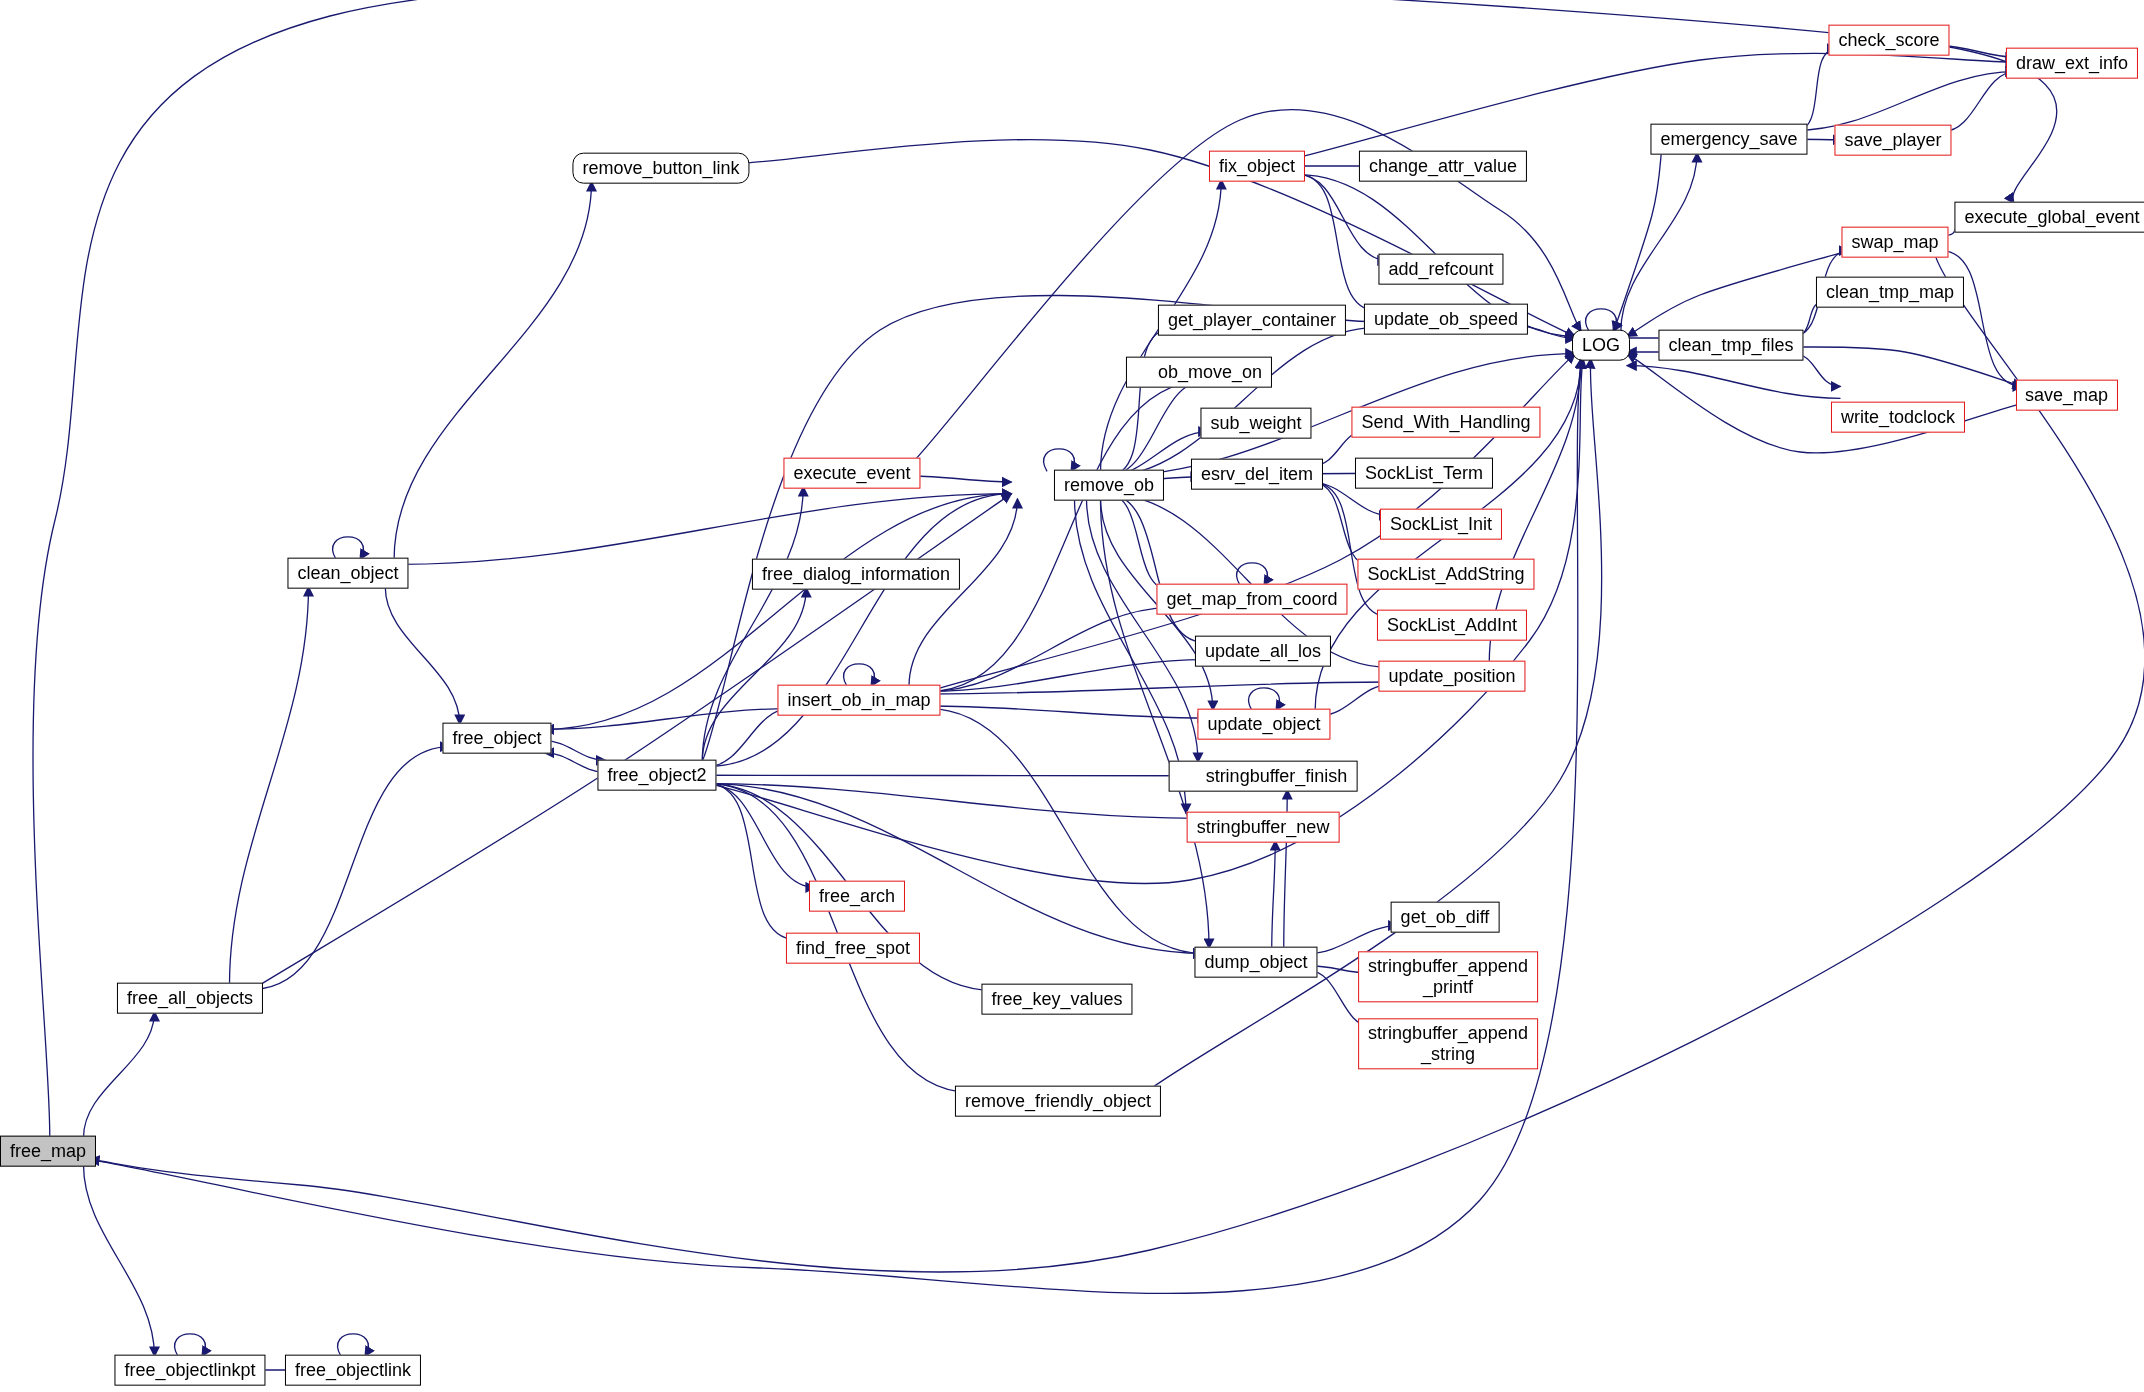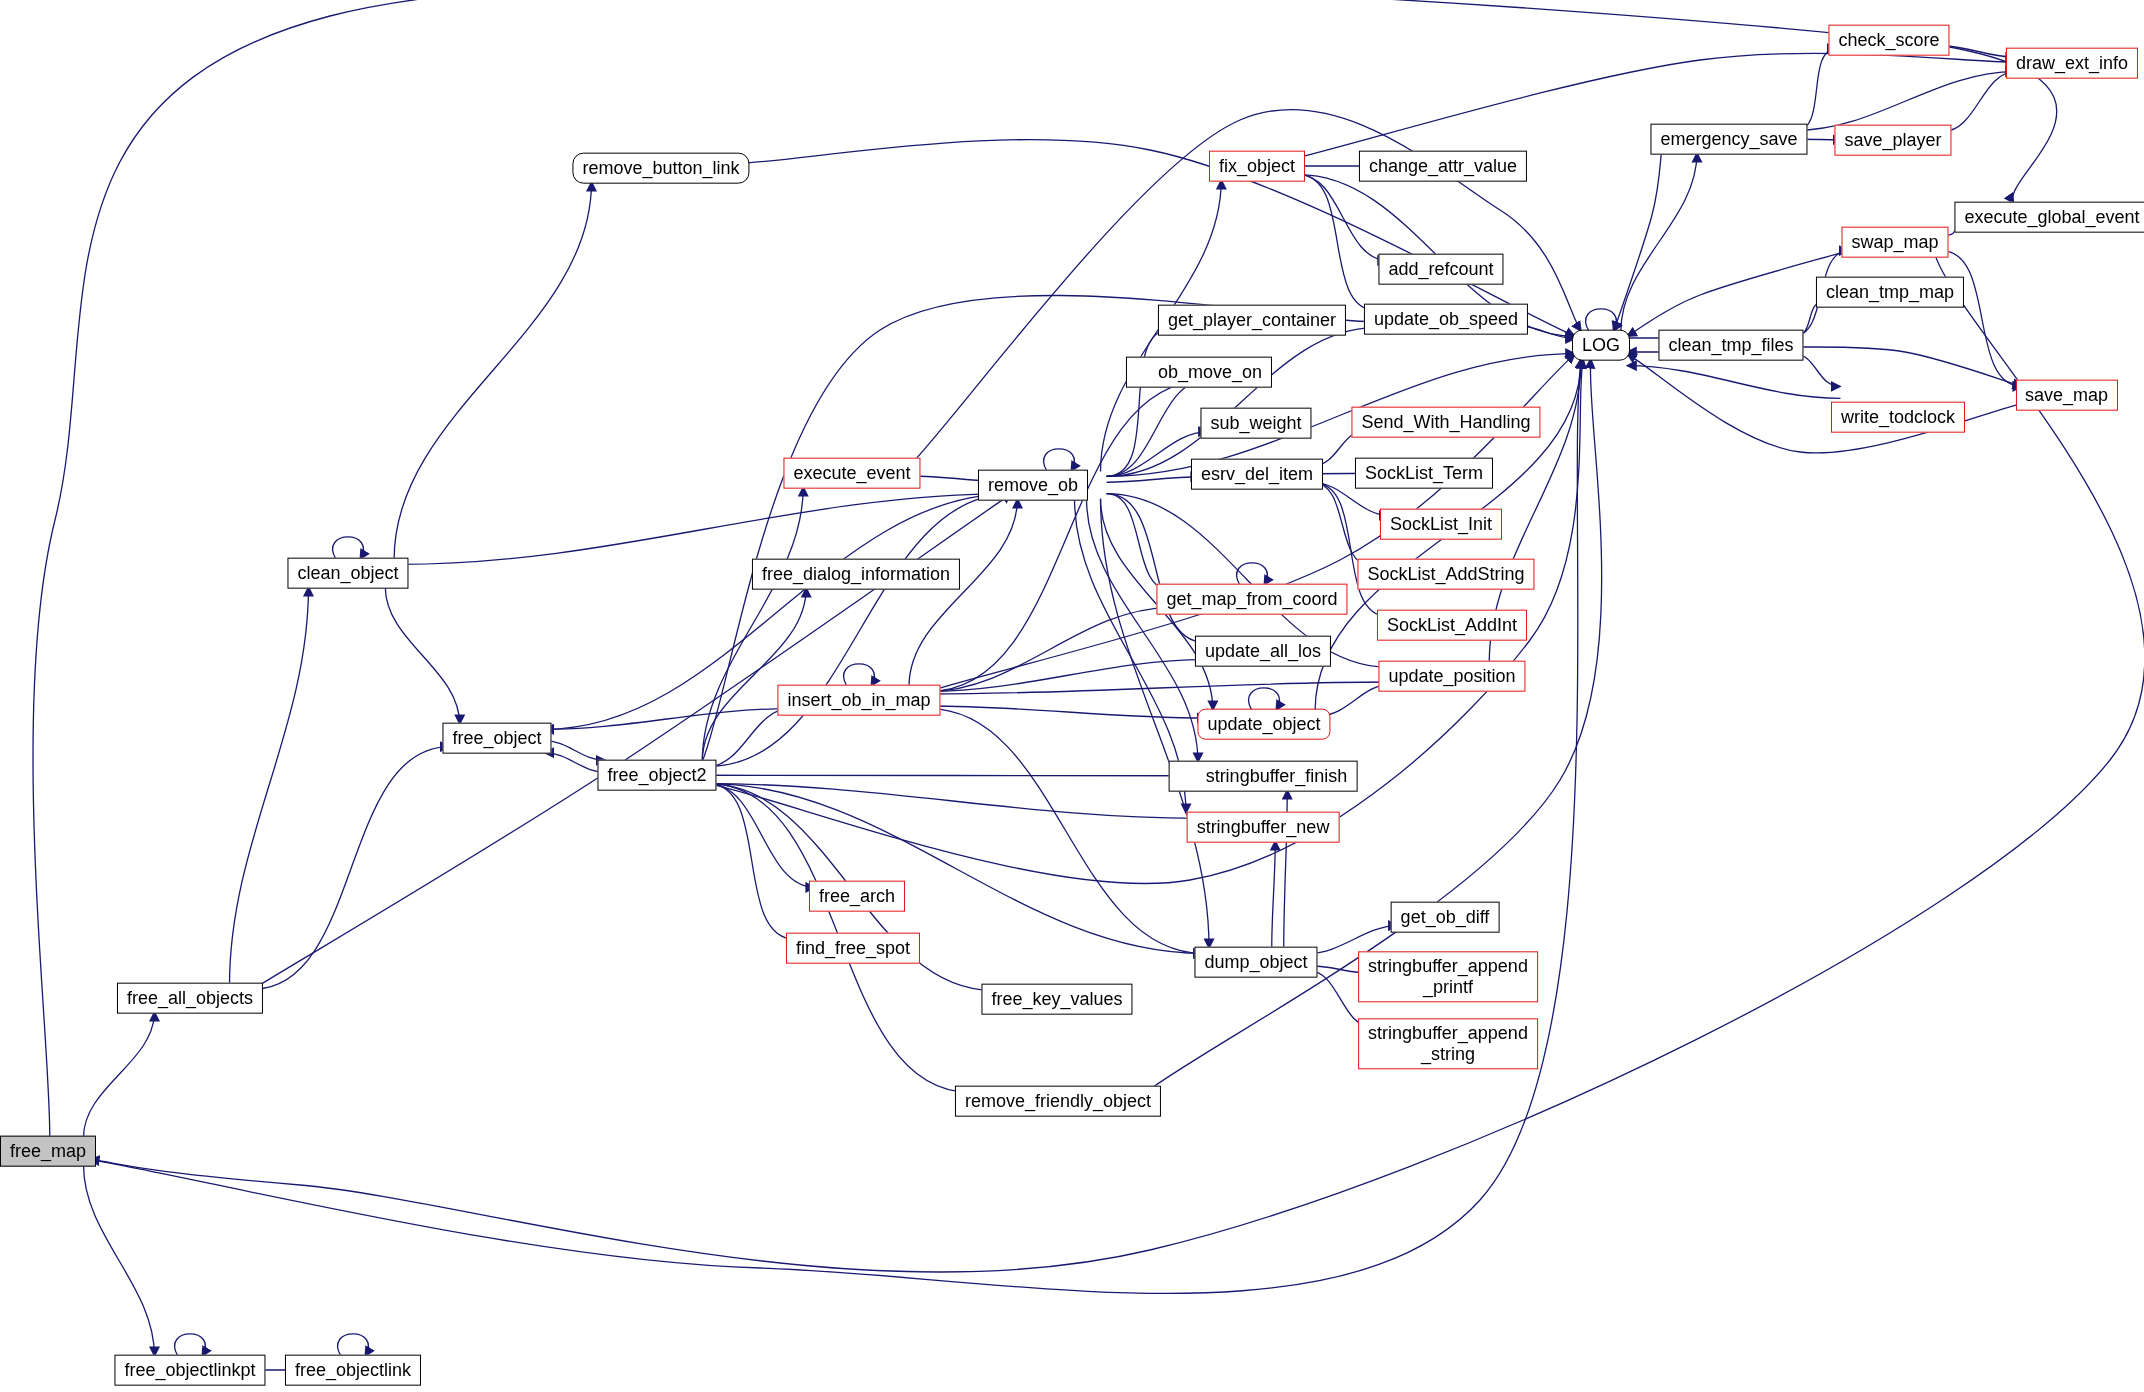--- a/index.html
+++ b/index.html
@@ -149,38 +149,38 @@
     <div class="node" style="left: 661px; top: 168px; border-radius: 11px;">remove_button_link</div>
     <div class="node" style="left: 497px; top: 738px;">free_object</div>
     <div class="node" style="left: 657px; top: 775px;">free_object2</div>
     <div class="node red" style="left: 852px; top: 473px;">execute_event</div>
     <div class="node" style="left: 856px; top: 574px;">free_dialog_information</div>
     <div class="node red" style="left: 859px; top: 700px;">insert_ob_in_map</div>
     <div class="node red" style="left: 857px; top: 896px;">free_arch</div>
     <div class="node red" style="left: 853px; top: 948px;">find_free_spot</div>
     <div class="node" style="left: 1057px; top: 999px;">free_key_values</div>
     <div class="node" style="left: 1058px; top: 1101px;">remove_friendly_object</div>
-    <div class="node" style="left: 1033px; top: 485px;">remove_ob</div>
+    <div class="node" style="left: 1109px; top: 485px;">remove_ob</div>
     <div class="node red" style="left: 1257px; top: 166px;">fix_object</div>
     <div class="node" style="left: 1443px; top: 166px;">change_attr_value</div>
     <div class="node" style="left: 1441px; top: 269px;">add_refcount</div>
     <div class="node" style="left: 1446px; top: 319px;">update_ob_speed</div>
     <div class="node" style="left: 1252px; top: 320px;">get_player_container</div>
     <div class="node" style="left: 1199px; top: 372px; padding-left: 31px;">ob_move_on</div>
     <div class="node" style="left: 1256px; top: 423px;">sub_weight</div>
     <div class="node" style="left: 1257px; top: 474px;">esrv_del_item</div>
     <div class="node red" style="left: 1446px; top: 422px;">Send_With_Handling</div>
     <div class="node" style="left: 1424px; top: 473px;">SockList_Term</div>
     <div class="node red" style="left: 1441px; top: 524px;">SockList_Init</div>
     <div class="node red" style="left: 1446px; top: 574px;">SockList_AddString</div>
     <div class="node red" style="left: 1452px; top: 625px;">SockList_AddInt</div>
     <div class="node red" style="left: 1252px; top: 599px;">get_map_from_coord</div>
     <div class="node" style="left: 1263px; top: 651px;">update_all_los</div>
     <div class="node red" style="left: 1452px; top: 676px;">update_position</div>
-    <div class="node red" style="left: 1264px; top: 724px; border-radius: 8px;">update_object</div>
+    <div class="node red" style="left: 1264px; top: 724px;">update_object</div>
     <div class="node" style="left: 1263px; top: 776px; padding-left: 36px;">stringbuffer_finish</div>
     <div class="node red" style="left: 1263px; top: 827px;">stringbuffer_new</div>
     <div class="node" style="left: 1256px; top: 962px;">dump_object</div>
     <div class="node" style="left: 1445px; top: 917px;">get_ob_diff</div>
     <div class="node red" style="left: 1448px; top: 977px;">stringbuffer_append
 _printf</div>
     <div class="node red" style="left: 1448px; top: 1044px;">stringbuffer_append
 _string</div>
     <div class="node" style="left: 1601px; top: 345px; border-radius: 10px;">LOG</div>
     <div class="node" style="left: 1729px; top: 139px;">emergency_save</div>

